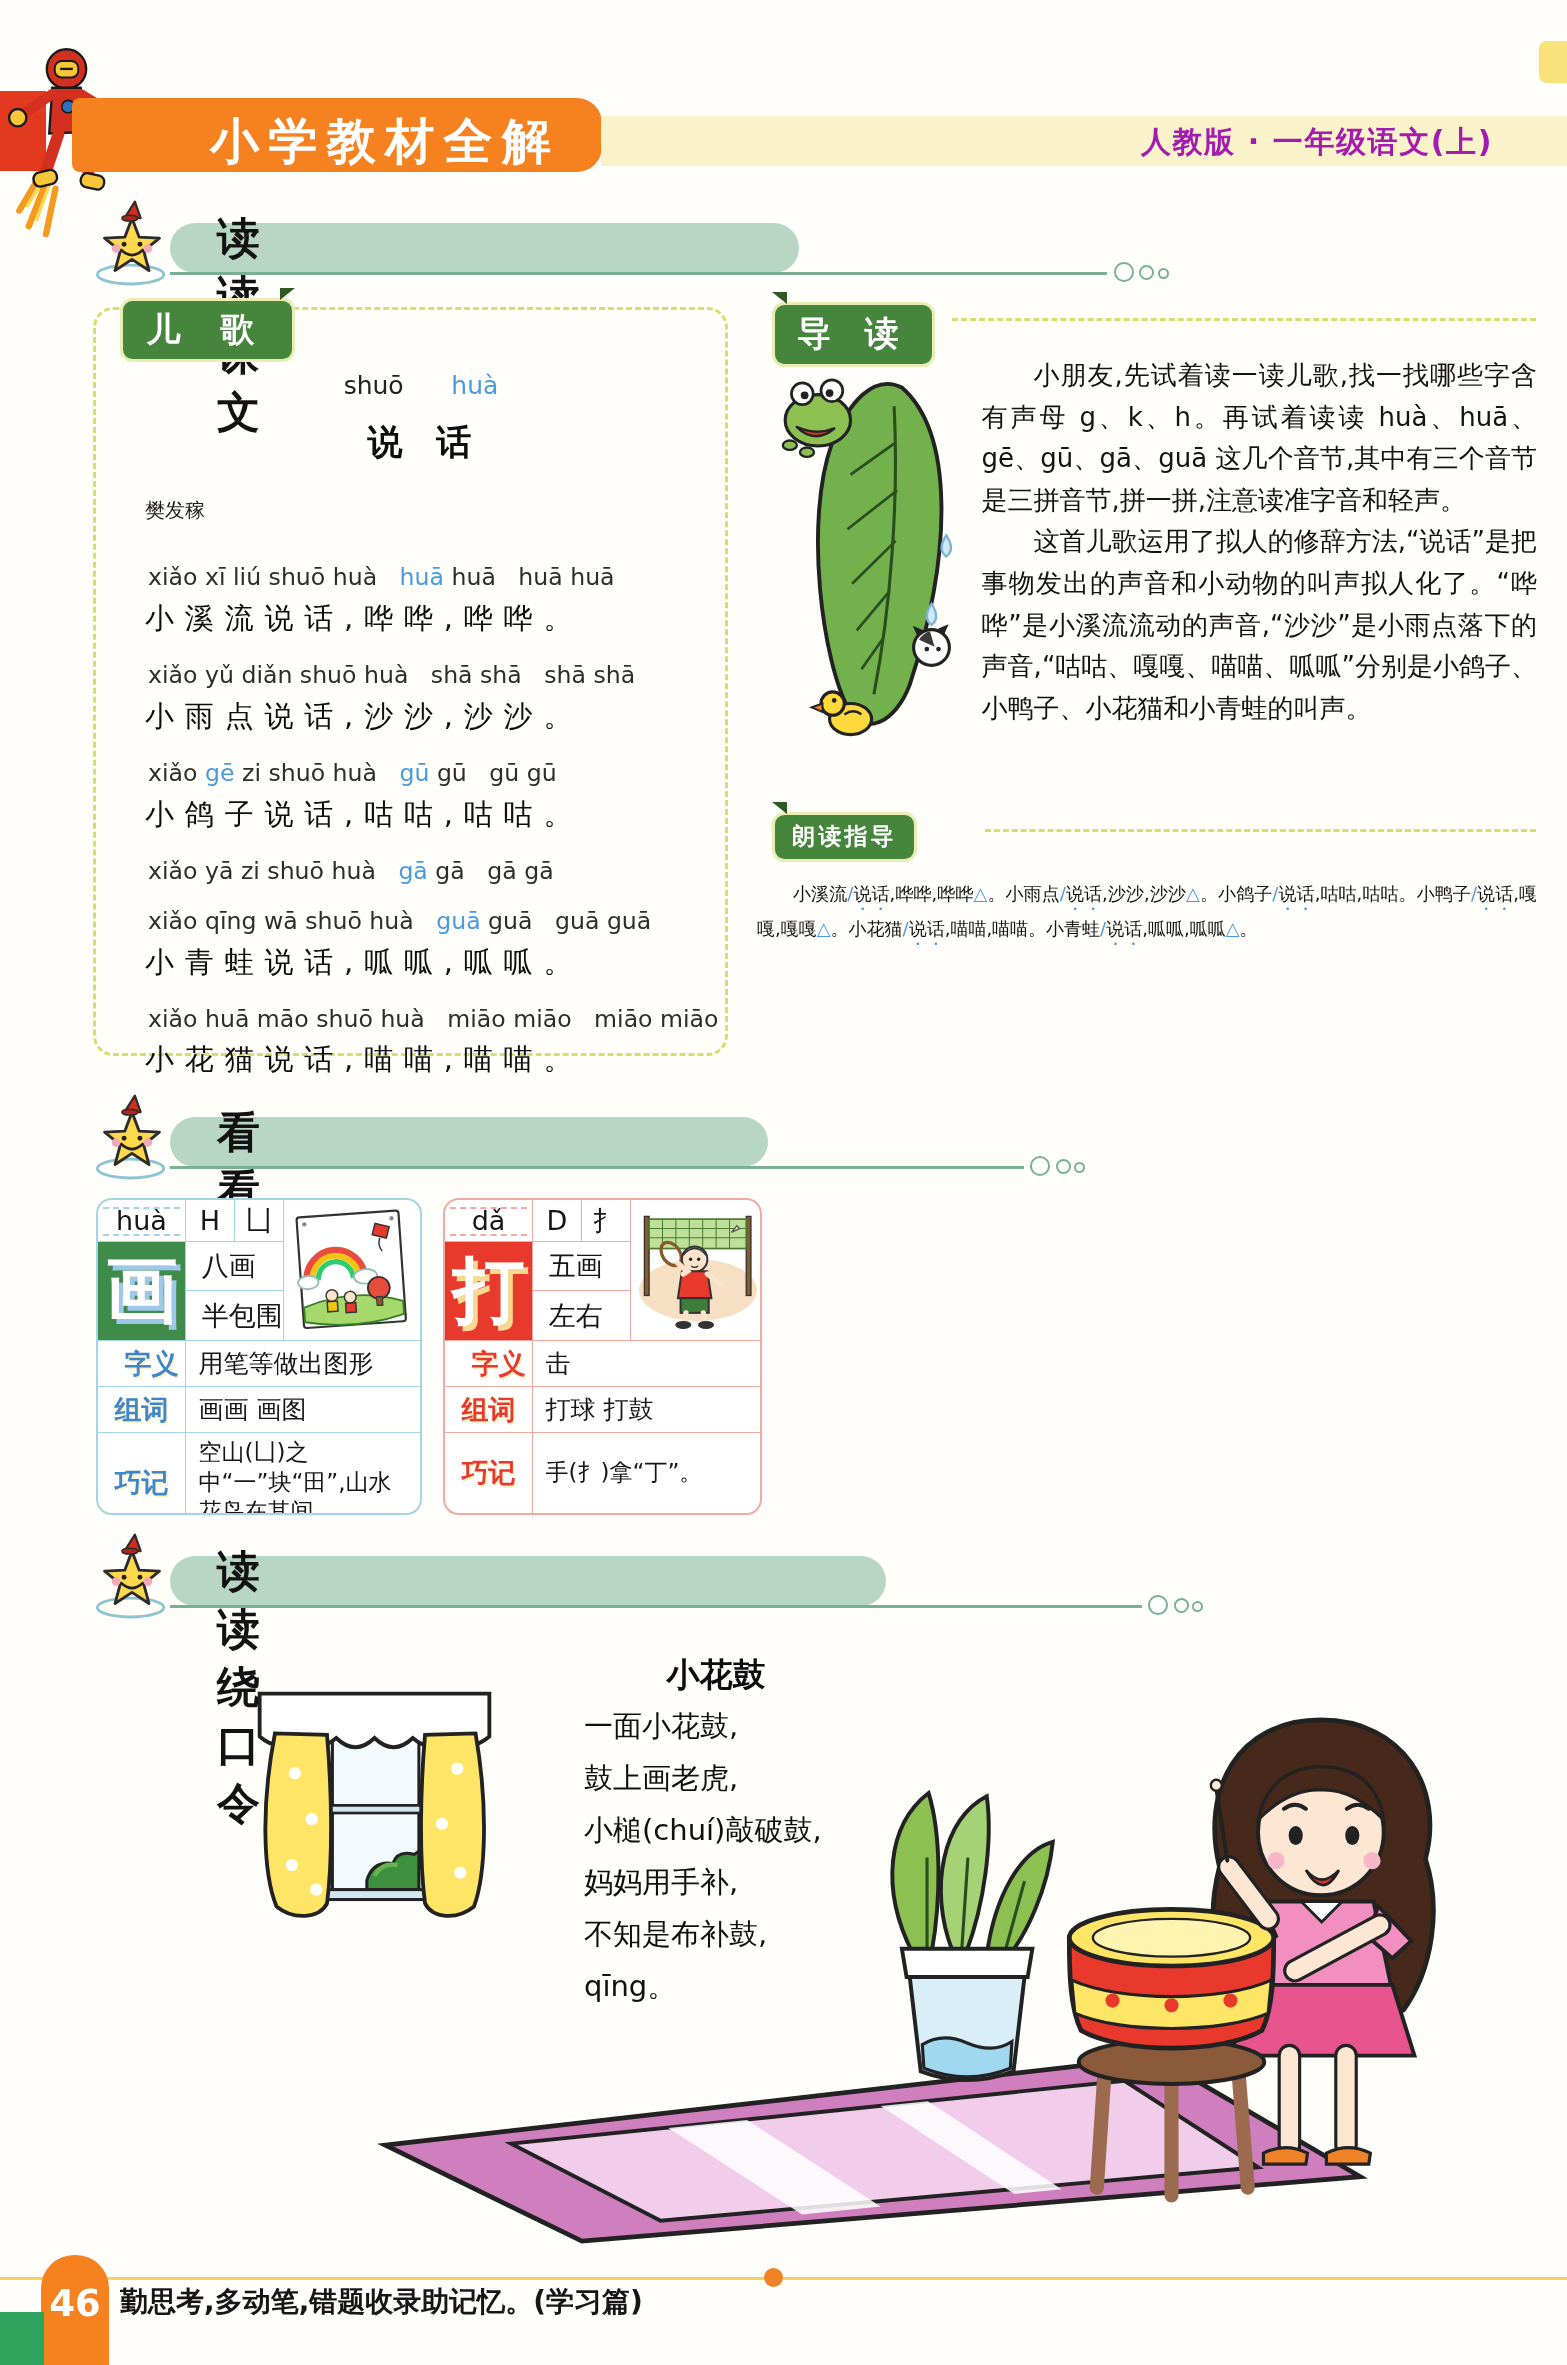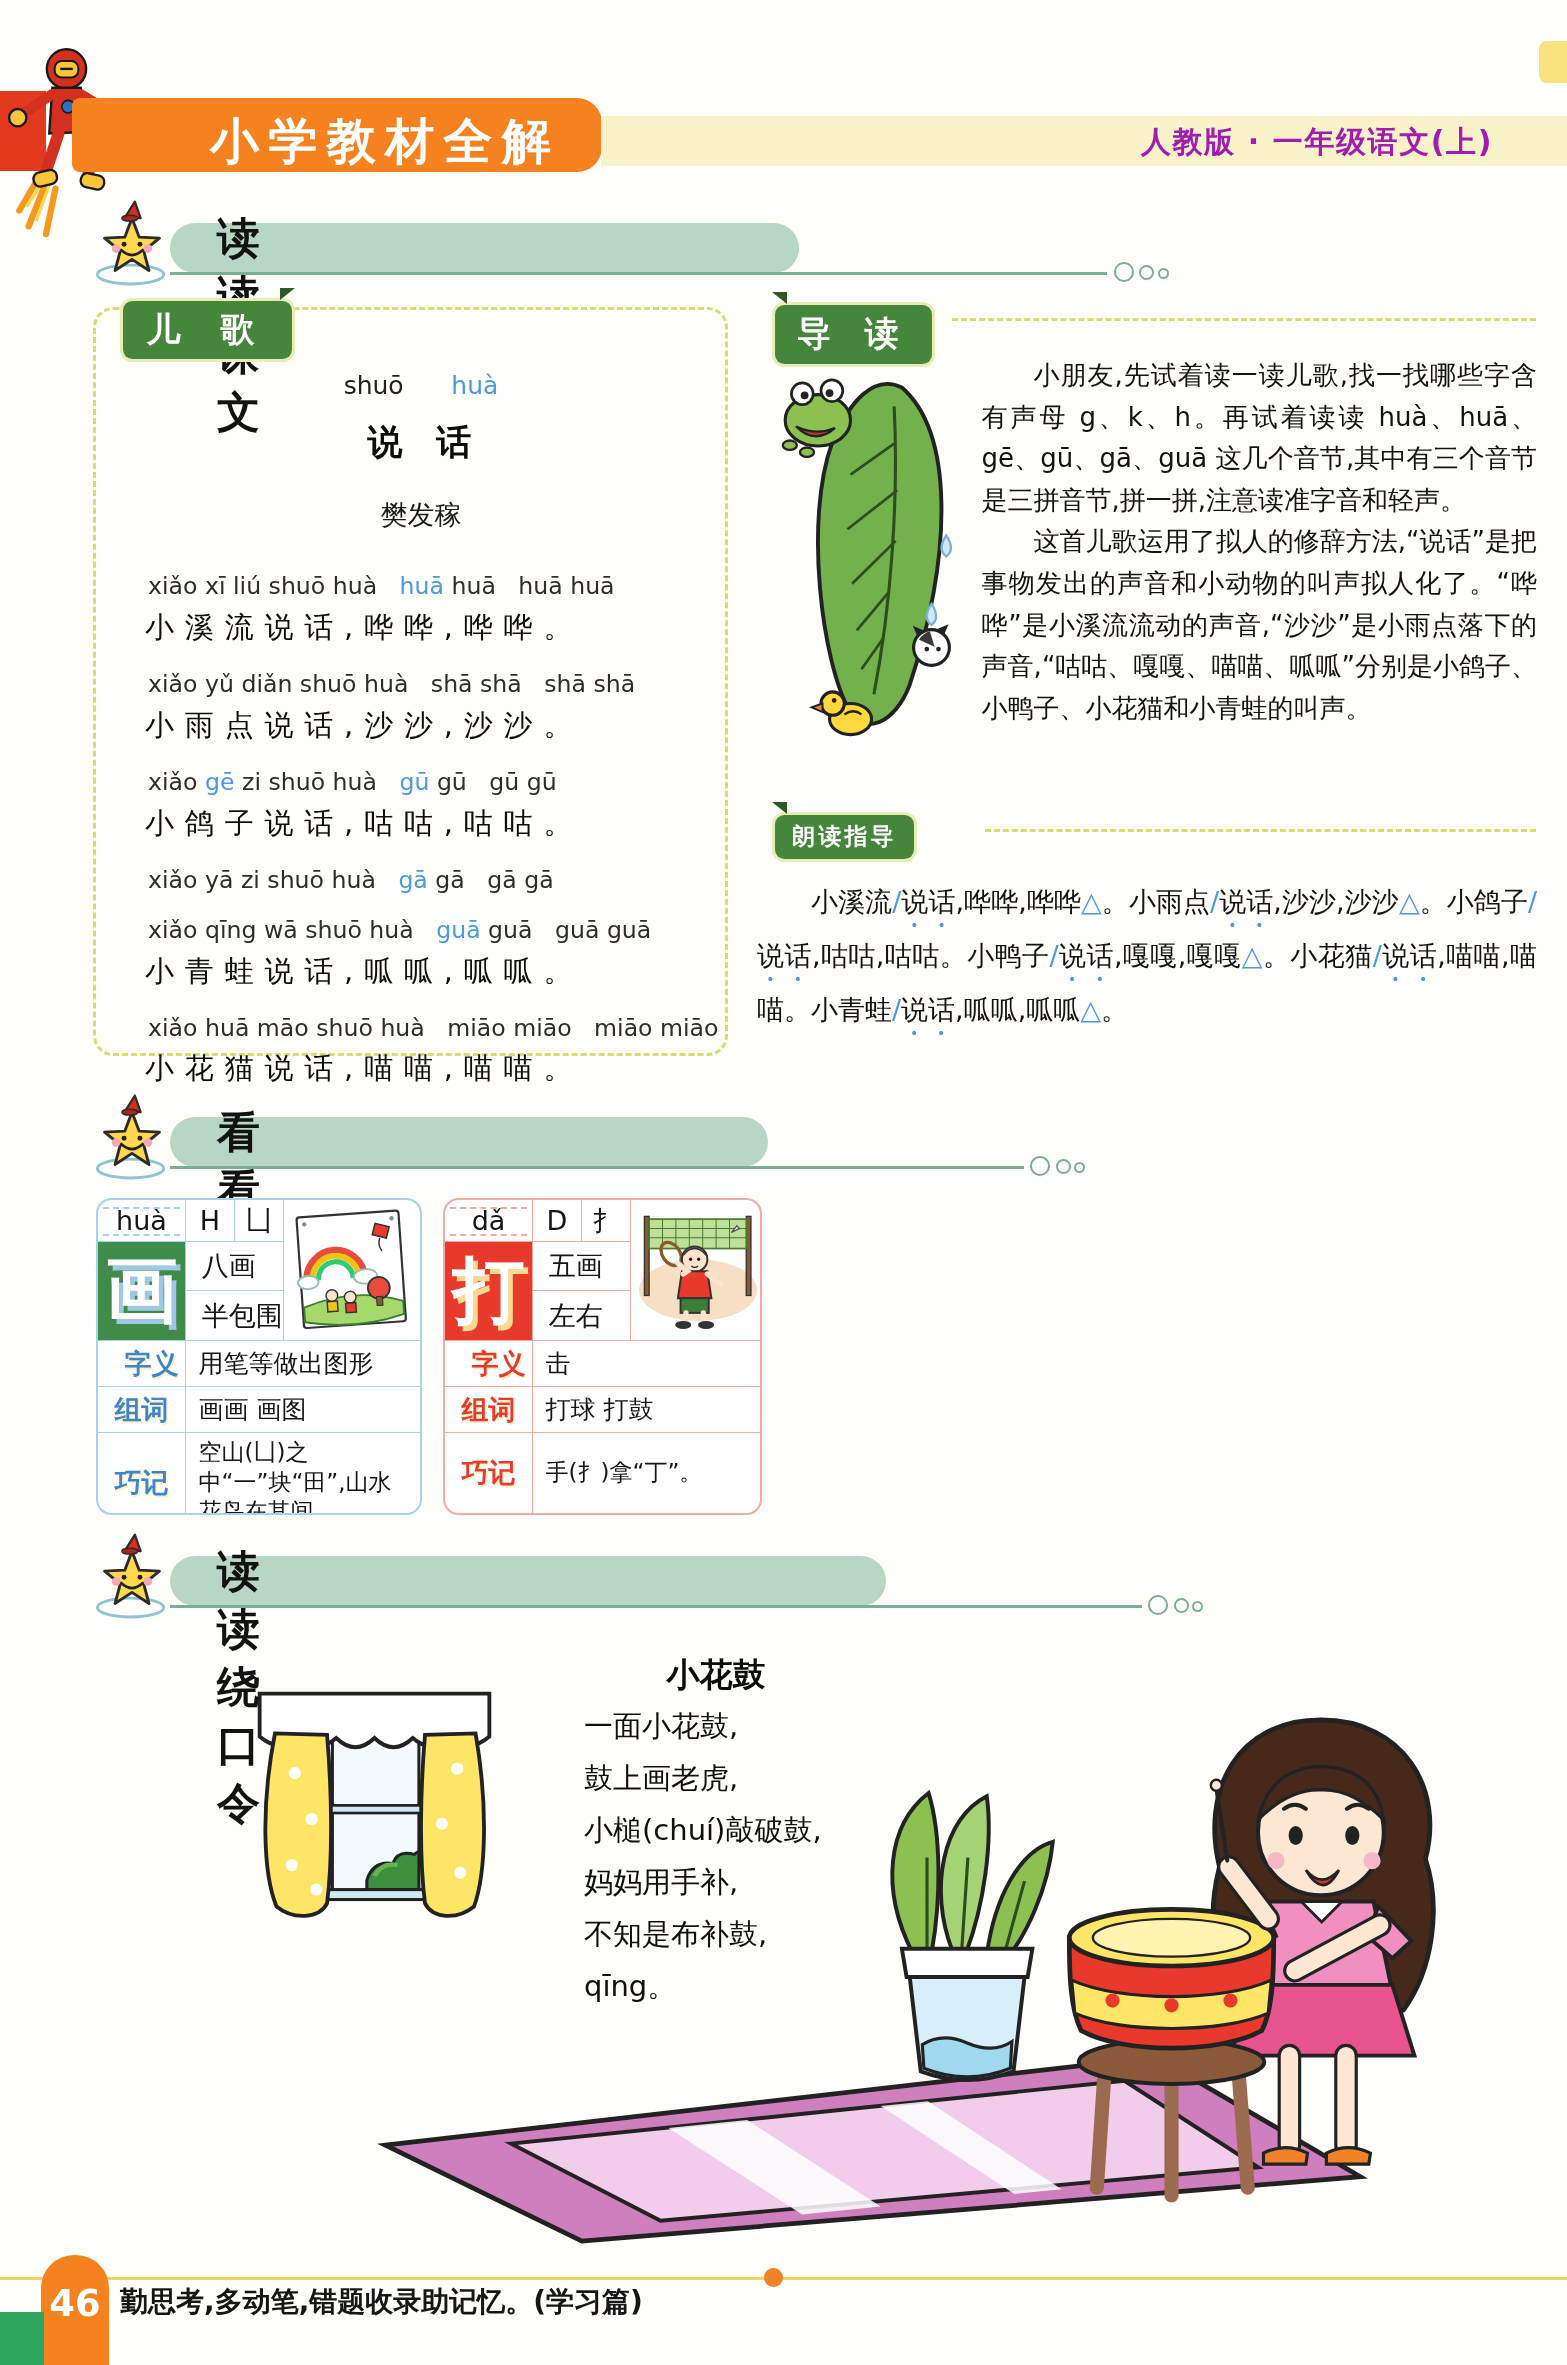--- a/index.html
+++ b/index.html
@@ -41,35 +41,35 @@
   .tag.flip::before{left:auto;right:-3.1px;border-width:12.6px 15.7px 0 0;border-color:#2e5a26 transparent transparent transparent;}
   .dash-line{position:absolute;border-top:3.1px dashed var(--dash-yellow-green);}
 
   
   .erge-panel{position:absolute;left:93px;top:307px;width:629px;height:743px;border:3.1px dashed var(--dash-yellow-green);
       border-radius:20.4px;}
   .erge-tag{left:27px;top:-9.4px;font-size:34px;padding:6.3px 23.6px;letter-spacing:14px;}
   .erge-inner{padding:61px 28px 0 49px;}
   .ttl-pinyin{text-align:center;font-size:25px;color:#222;white-space:pre;}
   .ttl{text-align:center;font-size:35px;font-weight:bold;letter-spacing:3.1px;margin-top:19px;color:#0d0d0d;white-space:pre;}
-  .author{text-align:center;font-size:27px;margin:31px 0 39px;color:#1c1c1c;}
+  .author{font-size:20px;margin:31px 0 39px;color:#1c1c1c;}
   .pl{font-size:23.6px;margin:0 0 7.9px 3.1px;color:#2d2d2d;white-space:pre;}
   .hl{font-size:29px;color:#0e0e0e;white-space:pre;letter-spacing:0.8px;}
   .couplet{margin-bottom:22px;}
   .sg-k{color:inherit;} .sg-b{color:var(--pinyin-blue);}
   .sg-kd{color:#141414;-webkit-text-emphasis:filled dot var(--pinyin-blue);text-emphasis:filled dot var(--pinyin-blue);
          -webkit-text-emphasis-position:under right;text-emphasis-position:under right;}
 
   
   .daodu-tag{left:775px;top:305px;font-size:34px;padding:6.3px 22px;letter-spacing:11px;}
   .daodu-body{position:absolute;left:757px;top:355px;width:780px;}
   .daodu-body p{font-size:26px;line-height:1.6;margin:0;text-indent:2em;text-align:justify;color:#131313;}
   .frog{float:left;width:212px;height:393px;margin:3.1px 12.6px 3.1px 0;}
   .langdu-tag{left:775px;top:815px;font-size:23px;padding:6.3px 17.3px;letter-spacing:3.1px;}
-  .langdu-text{position:absolute;left:757px;top:879px;width:780px;font-size:27px;line-height:1.72;
+  .langdu-text{position:absolute;left:757px;top:879px;width:780px;font-size:18px;line-height:1.72;
       text-align:justify;text-indent:2em;color:#131313;}
 
   
   .ctable{position:absolute;display:grid;background:#fff;border:2.4px solid var(--ln);border-radius:15.7px;overflow:hidden;
       grid-template-columns:88px 49px 49px 1fr;grid-template-rows:42px 49px 50px 46px 46px 1fr;}
   .t-blue{--ln:var(--table-blue-line);--lab:var(--table-blue-label);--bigbg:var(--char-green-bg);--bigsh:#9fc7e8;}
   .t-red{--ln:var(--table-red-line);--lab:var(--table-red-label);--bigbg:var(--char-red-bg);--bigsh:#f9d98f;}
   .c{border-right:1.6px solid var(--ln);border-bottom:1.6px solid var(--ln);display:flex;align-items:center;color:#161616;}
   .c.py{grid-area:1/1/2/2;justify-content:center;font-size:27px;position:relative;}
   .c.ini{grid-area:1/2/2/3;justify-content:center;font-size:27px;}

